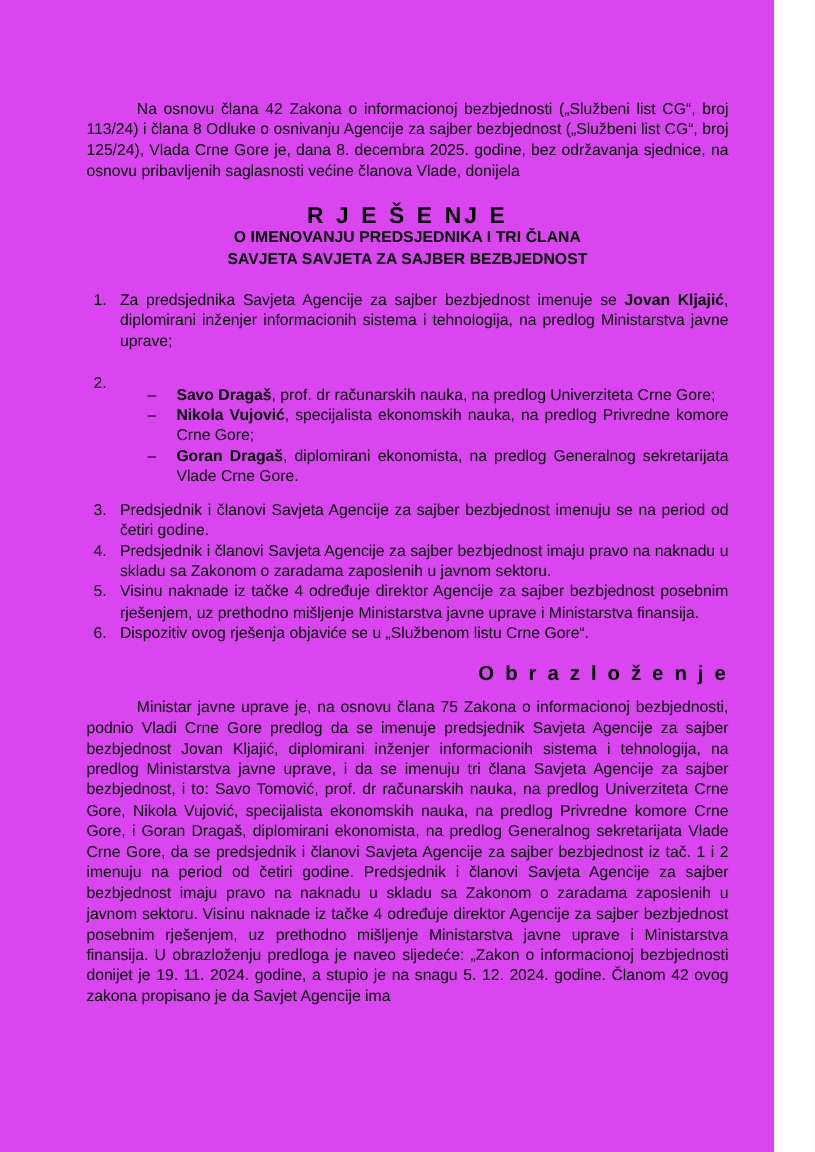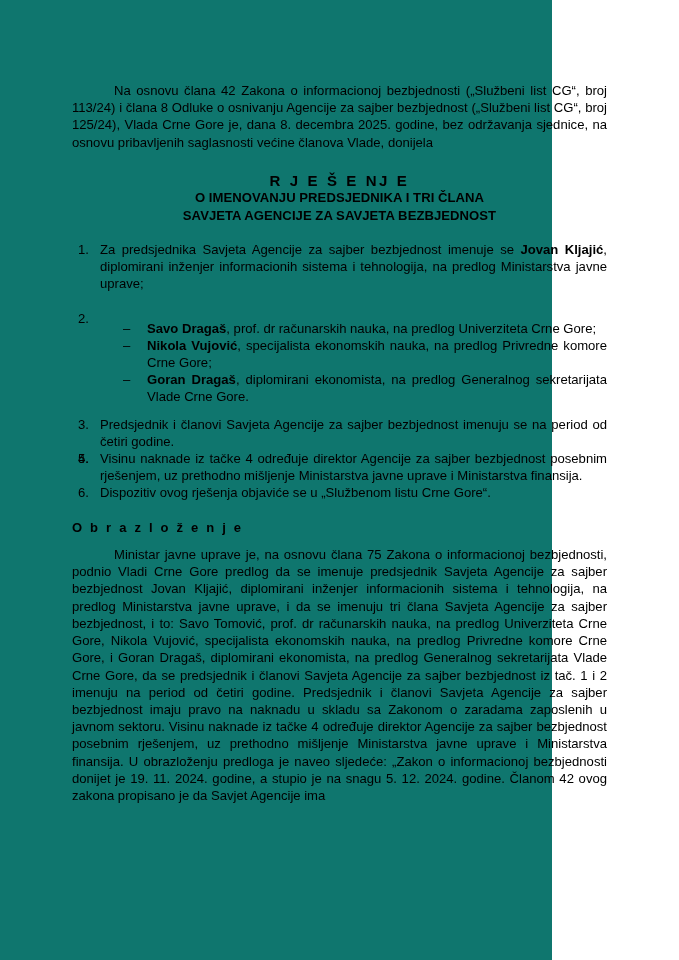--- a/index.html
+++ b/index.html
@@ -10,23 +10,23 @@
   body {
     width: 679px;
     height: 960px;
     overflow: hidden;
     font-family: "Liberation Sans", sans-serif;
     color: #000000;
     -webkit-font-smoothing: antialiased;
   }
   .page {
     position: relative;
-    width: 552px;
+    width: 645px;
     height: 960px;
-    background: #0f766e;
+    background: #d946ef;
     box-sizing: border-box;
   }
   .content {
     position: absolute;
     left: 72px;
     top: 82px;
     width: 535px;
   }
   p, li, div {
     font-size: 13.1px;
@@ -41,21 +41,21 @@
   }
   .para.indent {
     text-indent: 42px;
   }
   .title-block {
     margin-top: 21px;
     text-align: center;
   }
   .title-main {
     font-weight: bold;
-    font-size: 15px;
+    font-size: 19px;
     line-height: 17.4px;
     letter-spacing: 2.6px;
   }
   .title-sub {
     font-weight: bold;
     font-size: 13.1px;
     line-height: 17.4px;
     letter-spacing: 0.05px;
   }
   .numlist {
@@ -98,43 +98,43 @@
   }
   .dashitem > .dash {
     position: absolute;
     left: 4px;
     top: 0;
     font-size: 13.1px;
     line-height: 17.2px;
   }
   b, .bold { font-weight: bold; }
   .heading-obraz {
-    text-align: left;
+    text-align: right;
     font-weight: bold;
-    font-size: 13px;
+    font-size: 17px;
     line-height: 17.4px;
     letter-spacing: 2.2px;
   }
   .last-para {
     text-align: justify;
     text-justify: inter-word;
   }
 </style>
 </head>
 <body>
 
 <div class="page">
   <div class="content">
 
     <p class="para indent">Na osnovu člana 42 Zakona o informacionoj bezbjednosti („Službeni list CG“, broj 113/24) i člana 8 Odluke o osnivanju Agencije za sajber bezbjednost („Službeni list CG“, broj 125/24), Vlada Crne Gore je, dana 8. decembra 2025. godine, bez održavanja sjednice, na osnovu pribavljenih saglasnosti većine članova Vlade, donijela</p>
 
     <div class="title-block">
       <div class="title-main">R J E Š E NJ E</div>
       <div class="title-sub">O IMENOVANJU PREDSJEDNIKA I TRI ČLANA</div>
-      <div class="title-sub">SAVJETA AGENCIJE ZA SAVJETA BEZBJEDNOST</div>
+      <div class="title-sub">SAVJETA SAVJETA ZA SAJBER BEZBJEDNOST</div>
     </div>
 
     <div class="gap-lg"></div>
 
     <ul class="numlist">
 
       <li class="numitem">
         <span class="num">1.</span>
         <span>Za predsjednika Savjeta Agencije za sajber bezbjednost imenuje se </span><b>Jovan Kljajić</b><span>, diplomirani inženjer informacionih sistema i tehnologija, na predlog Ministarstva javne uprave;</span>
       </li>
@@ -164,20 +164,21 @@
 
       <div class="gap-md"></div>
 
       <li class="numitem">
         <span class="num">3.</span>
         <span>Predsjednik i članovi Savjeta Agencije za sajber bezbjednost imenuju se na period od četiri godine.</span>
       </li>
 
       <li class="numitem">
         <span class="num">4.</span>
+        <span>Predsjednik i članovi Savjeta Agencije za sajber bezbjednost imaju pravo na naknadu u skladu sa Zakonom o zaradama zaposlenih u javnom sektoru.</span>
       </li>
 
       <li class="numitem">
         <span class="num">5.</span>
         <span>Visinu naknade iz tačke 4 određuje direktor Agencije za sajber bezbjednost posebnim rješenjem, uz prethodno mišljenje Ministarstva javne uprave i Ministarstva finansija.</span>
       </li>
 
       <li class="numitem">
         <span class="num">6.</span>
         <span>Dispozitiv ovog rješenja objaviće se u „Službenom listu Crne Gore“.</span>

